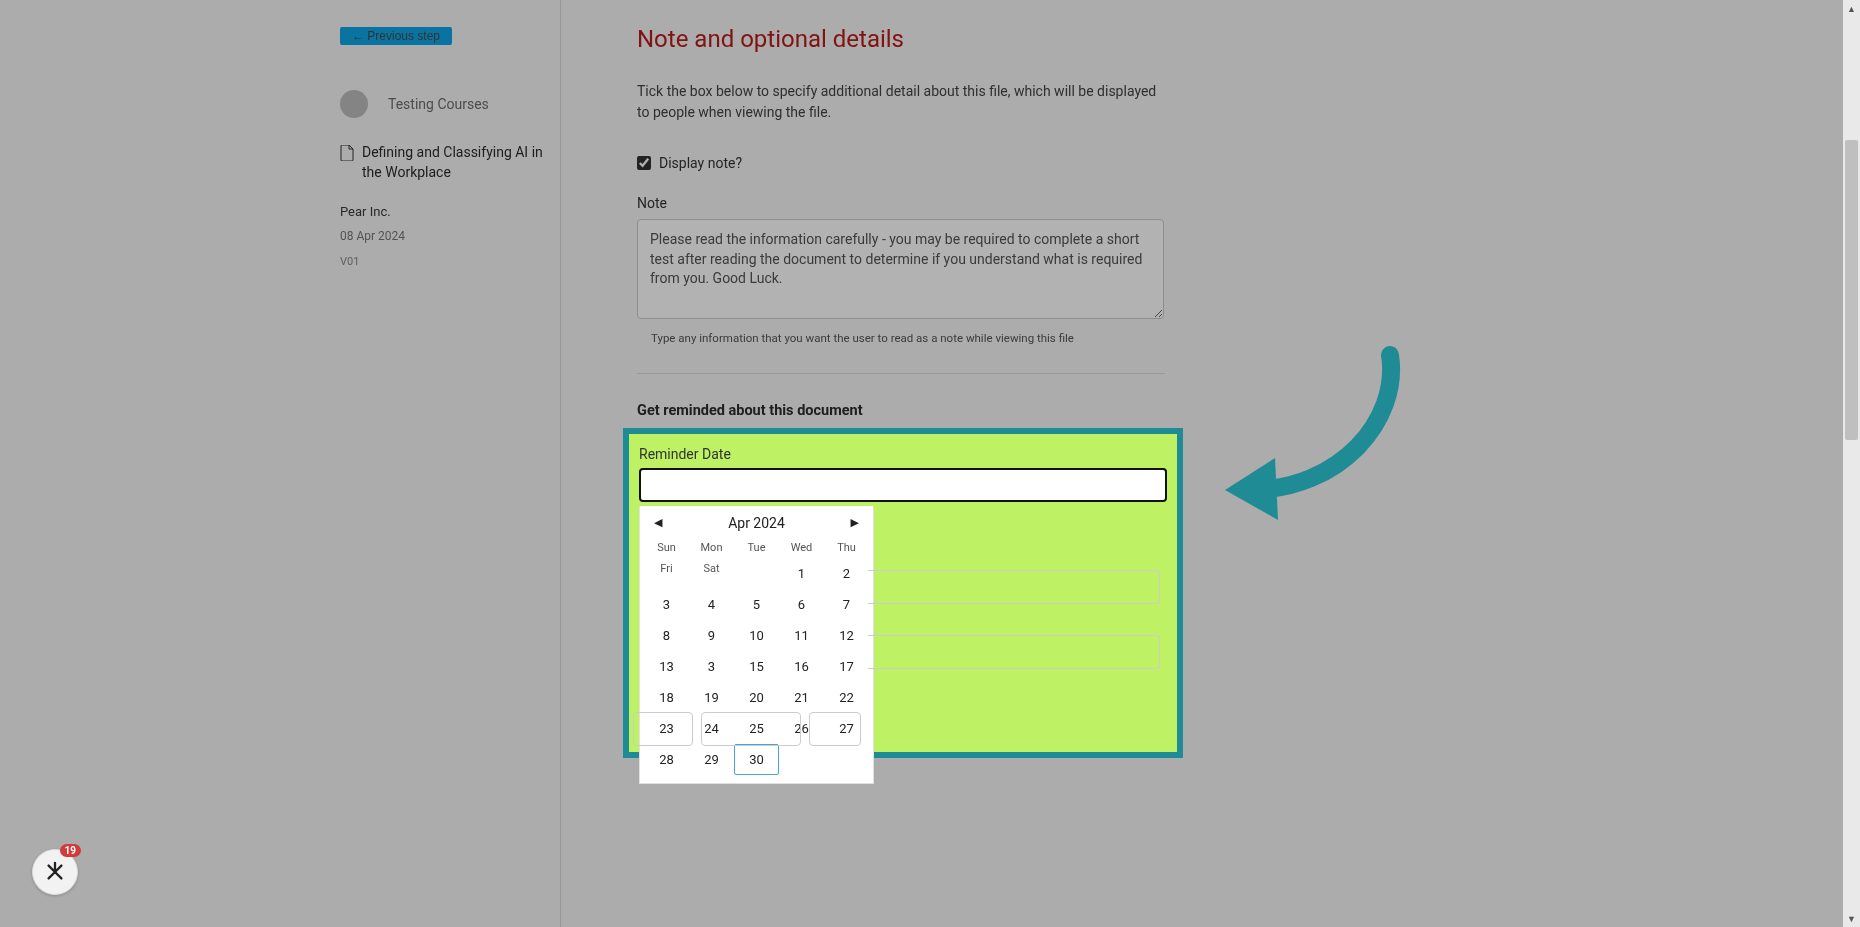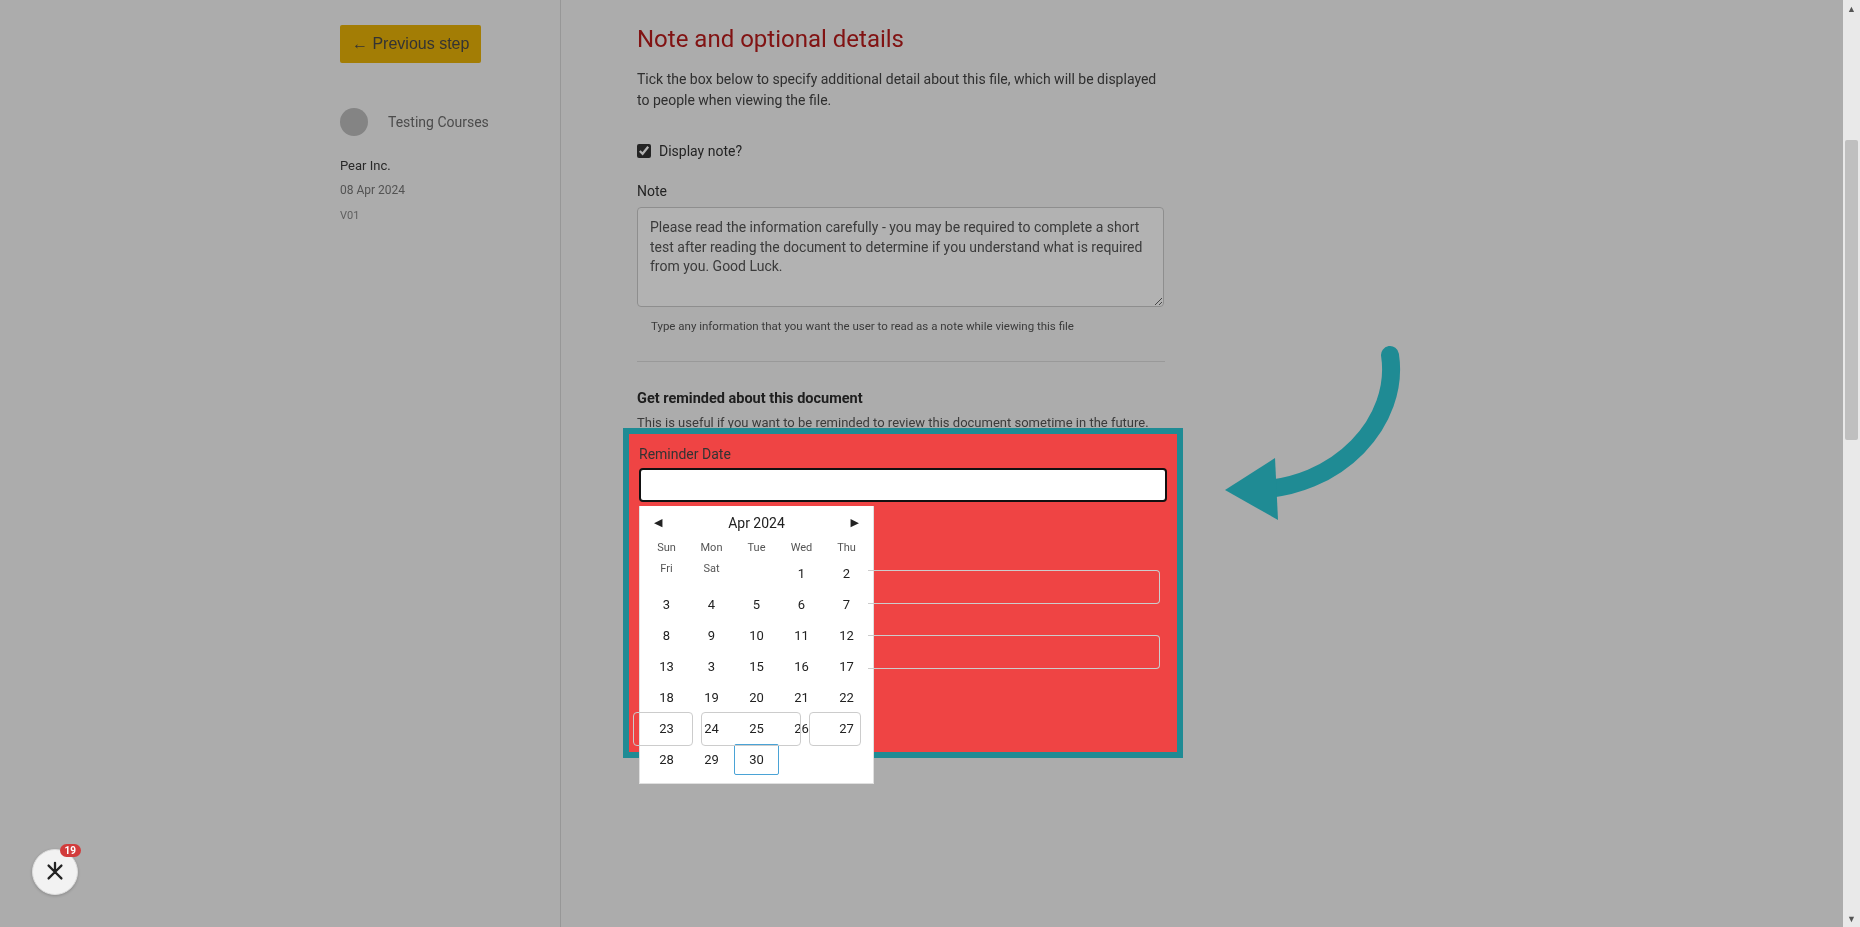--- a/index.html
+++ b/index.html
@@ -21,26 +21,26 @@
   }
 
   .leftcol {
     position: absolute;
     left: 340px;
     top: 25px;
     width: 210px;
   }
 
   .prev-btn {
-    background: #eab308;
+    background: #0ea5e9;
     color: #4a4a4a;
     border: none;
-    padding: 10px 12px;
+    padding: 2px 12px;
     border-radius: 2px;
-    font-size: 16px;
+    font-size: 12px;
     cursor: pointer;
   }
 
   .user-row {
     display: flex;
     align-items: center;
     gap: 20px;
     margin-top: 45px;
     color: #6d6d6d;
     font-size: 14px;
@@ -83,21 +83,21 @@
     width: 530px;
   }
 
   h2.section-title {
     font-size: 24px;
     font-weight: 400;
     color: #b91c1c;
   }
 
   .section-desc {
-    margin-top: 16px;
+    margin-top: 28px;
     font-size: 14px;
     color: #444;
     line-height: 1.5;
   }
 
   .check-row {
     margin-top: 32px;
     display: flex;
     align-items: center;
     gap: 8px;
@@ -156,21 +156,21 @@
   }
 
   
   .focus-box {
     position: absolute;
     left: 623px;
     top: 428px;
     width: 560px;
     height: 330px;
     border: 6px solid #1f8b94;
-    background: #ef4444;
+    background: #bef264;
     z-index: 10;
     padding: 12px 10px 10px 10px;
   }
 
   .reminder-label {
     font-size: 14px;
     color: #333;
     margin-bottom: 6px;
   }
 
@@ -325,20 +325,29 @@
 <div class="page">
 
   <div class="leftcol">
     <button class="prev-btn">← Previous step</button>
 
     <div class="user-row">
       <div class="avatar"></div>
       <span>Testing Courses</span>
     </div>
 
+    <div class="file-row">
+      <span class="file-icon">
+        <svg width="14" height="16" viewBox="0 0 14 16" fill="none">
+            <path d="M2 0h7l4 4v11a1 1 0 0 1-1 1H2a1 1 0 0 1-1-1V1a1 1 0 0 1 1-1z" stroke="#333" stroke-width="1" fill="none"></path>
+            <path d="M9 0v4h4" stroke="#333" stroke-width="1" fill="none"></path>
+          </svg>
+      </span>
+      <span>Defining and Classifying AI in the Workplace</span>
+    </div>
 
     <div class="company">Pear Inc.</div>
     <div class="meta-date">08 Apr 2024</div>
     <div class="meta-ver">V01</div>
   </div>
 
   <div class="vdiv"></div>
 
   <div class="main">
     <h2 class="section-title">Note and optional details</h2>

